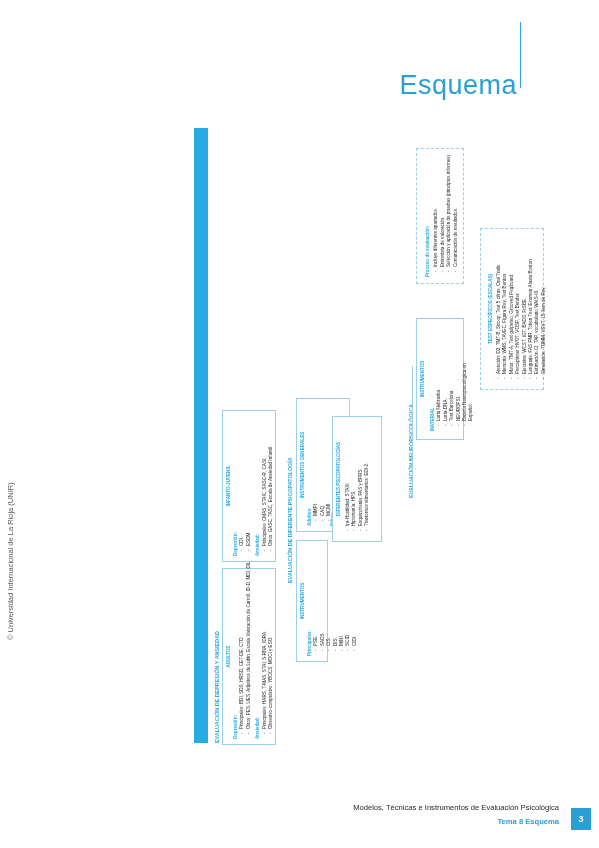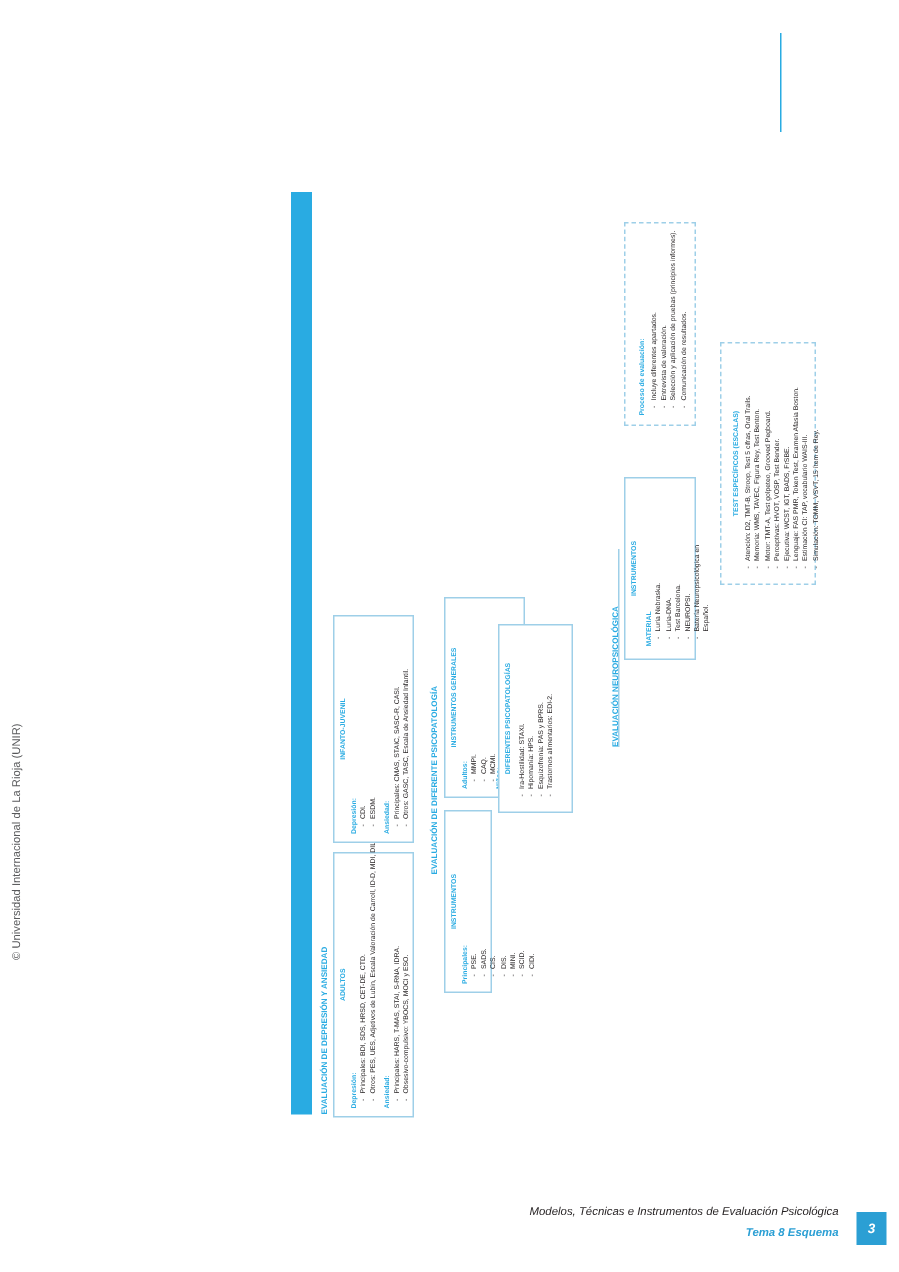--- a/index.html
+++ b/index.html
@@ -20,21 +20,21 @@
   }
 
   
   .copyright{
     position:absolute;left:6px;top:640px;
     transform:rotate(-90deg);transform-origin:left top;
     font-size:7.5px;color:#58595b;white-space:nowrap;
   }
 
   
-  .footer{position:absolute;left:0;bottom:0;width:599px;height:64px;font-style:italic;}
+  .footer{position:absolute;left:0;bottom:0;width:599px;height:64px;}
   .footer-line1{position:absolute;right:40px;bottom:36px;font-size:7.6px;color:#231f20;text-align:right;}
   .footer-line2{position:absolute;right:40px;bottom:22px;font-size:7.6px;color:#2b9fd4;font-weight:bold;text-align:right;}
   .pagebox{position:absolute;right:8px;bottom:18px;width:20px;height:22px;background:#2b9fd4;color:#fff;
     font-size:9px;font-weight:bold;display:flex;align-items:center;justify-content:center;}
 
   
   .schema{position:absolute;left:160px;top:128px;width:420px;height:615px;}
 
   
   .mainbar{
@@ -65,20 +65,21 @@
 
   .connector{position:absolute;background:#9ecfe8;}
 </style>
 </head>
 <body>
 
 <div class="page">
 
   <div class="top-rule"></div>
 
+  <div class="title">Esquema</div>
 
   <div class="copyright">© Universidad Internacional de La Rioja (UNIR)</div>
 
   <div class="schema">
 
     <div class="mainbar">
       <span>INSTRUMENTOS DE EVALUACIÓN II: CARACTERÍSTICAS PSICOPATOLÓGICAS Y COGNITIVAS</span>
     </div>
 
     <div class="rot-wrap" style="left:52px;top:615px;">

